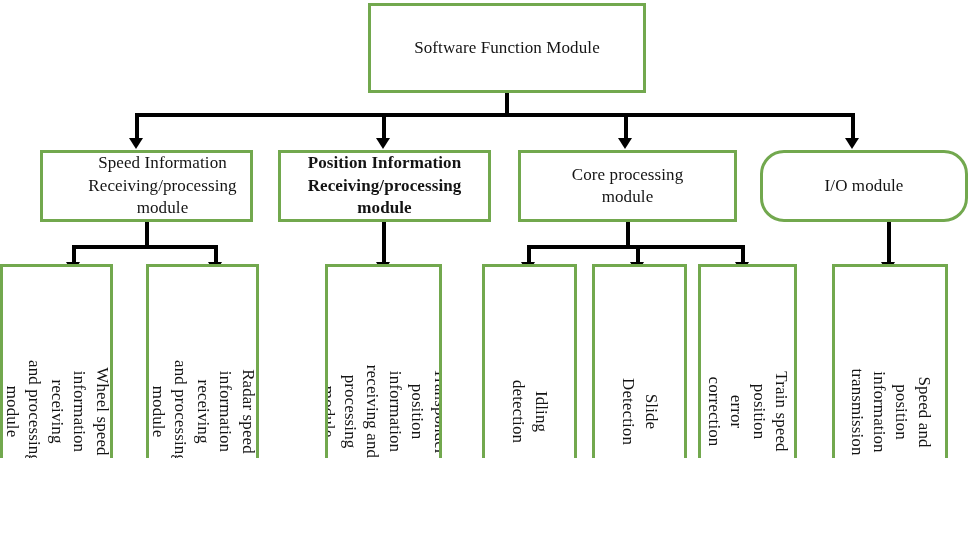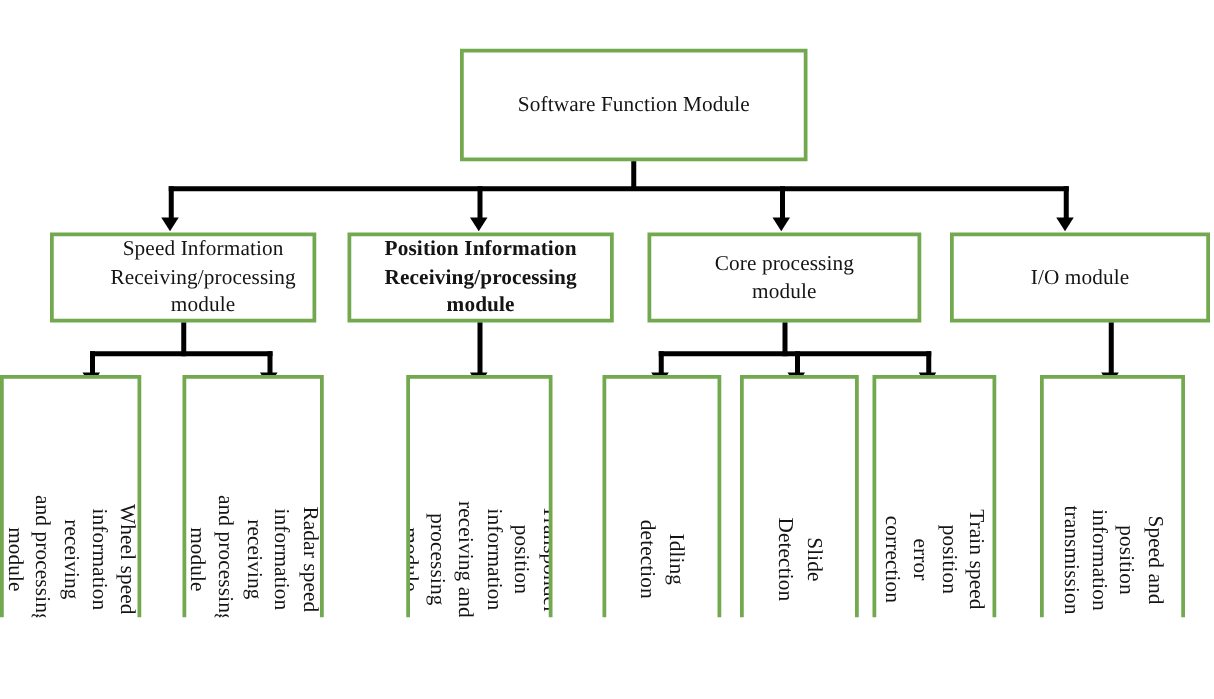--- a/index.html
+++ b/index.html
@@ -11,21 +11,20 @@
   body {
     font-family: "Liberation Serif", "DejaVu Serif", serif;
     color: #151515;
   }
   #diagram {
     position: relative;
     width: 971px;
     height: 458px;
     overflow: hidden;
     background: #ffffff;
-    margin-top: 36px;
   }
   .node {
     position: absolute;
     box-sizing: border-box;
     border: 3px solid var(--green, #72A84E);
     background: #ffffff;
     display: flex;
     align-items: center;
     justify-content: center;
     text-align: center;
@@ -113,21 +112,21 @@
     <span class="label">Position Information
 Receiving/processing
 module</span>
   </div>
 
   <div class="node horiz" style="left: 518px; top: 150px; width: 219px; height: 72px; --green: #72A84E;">
     <span class="label">Core processing
 module</span>
   </div>
 
-  <div class="node horiz" style="left: 760px; top: 150px; width: 208px; height: 72px; --green: #72A84E;">
+  <div class="node horiz" style="left: 760px; top: 150px; width: 208px; height: 72px; border-radius: 24px; --green: #72A84E;">
     <span class="label">I/O module</span>
   </div>
 
   <div class="vline" style="left:145px; top:222px; height:27px;"></div>
   <div class="hline" style="left:72px; top:245px; width:146px;"></div>
   <div class="vline" style="left:72px; top:245px; height:19px;"></div>
   <div class="arrow" style="left:66px; top:262px;"></div>
   <div class="vline" style="left:214px; top:245px; height:19px;"></div>
   <div class="arrow" style="left:208px; top:262px;"></div>
 

